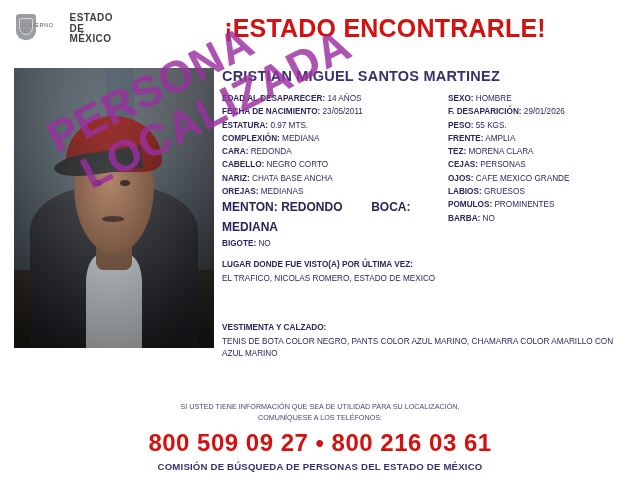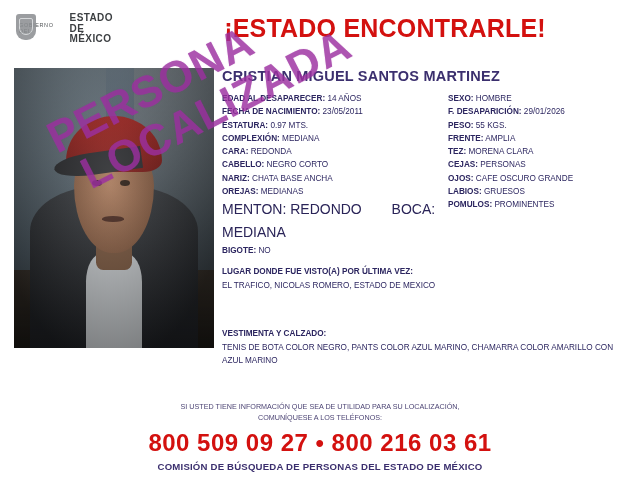--- a/index.html
+++ b/index.html
@@ -230,23 +230,24 @@
   }
   .field .lbl {
     font-weight: bold;
     color: #2c2660;
   }
   .field .val {
     color: #2c2660;
     font-weight: normal;
   }
   .inline-pair {
-    font-size: 14px;
+    font-size: 12px;
     line-height: 1.62;
     color: #2a2458;
+    font-weight: bold;
   }
   .inline-pair .gap { display: inline-block; width: 22px; }
 
   .section {
     margin-top: 9px;
     font-size: 8.2px;
     color: #2c2660;
     line-height: 1.55;
   }
   .section .shead {
@@ -408,29 +409,33 @@
         <div class="field">
           <span class="lbl">TEZ:</span>
           <span class="val">MORENA CLARA</span>
         </div>
         <div class="field">
           <span class="lbl">CEJAS:</span>
           <span class="val">PERSONAS</span>
         </div>
         <div class="field">
           <span class="lbl">OJOS:</span>
-          <span class="val">CAFE OSCURO GRANDE</span>
+          <span class="val">CAFE MEXICO GRANDE</span>
         </div>
         <div class="field">
           <span class="lbl">LABIOS:</span>
           <span class="val">GRUESOS</span>
         </div>
         <div class="field">
           <span class="lbl">POMULOS:</span>
           <span class="val">PROMINENTES</span>
+        </div>
+        <div class="field">
+          <span class="lbl">BARBA:</span>
+          <span class="val">NO</span>
         </div>
       </div>
 
     </div>
 
     <div class="section">
       <span class="shead">LUGAR DONDE FUE VISTO(A) POR ÚLTIMA VEZ:</span>
       <span class="sbody">EL TRAFICO, NICOLAS ROMERO, ESTADO DE MEXICO</span>
     </div>
 

